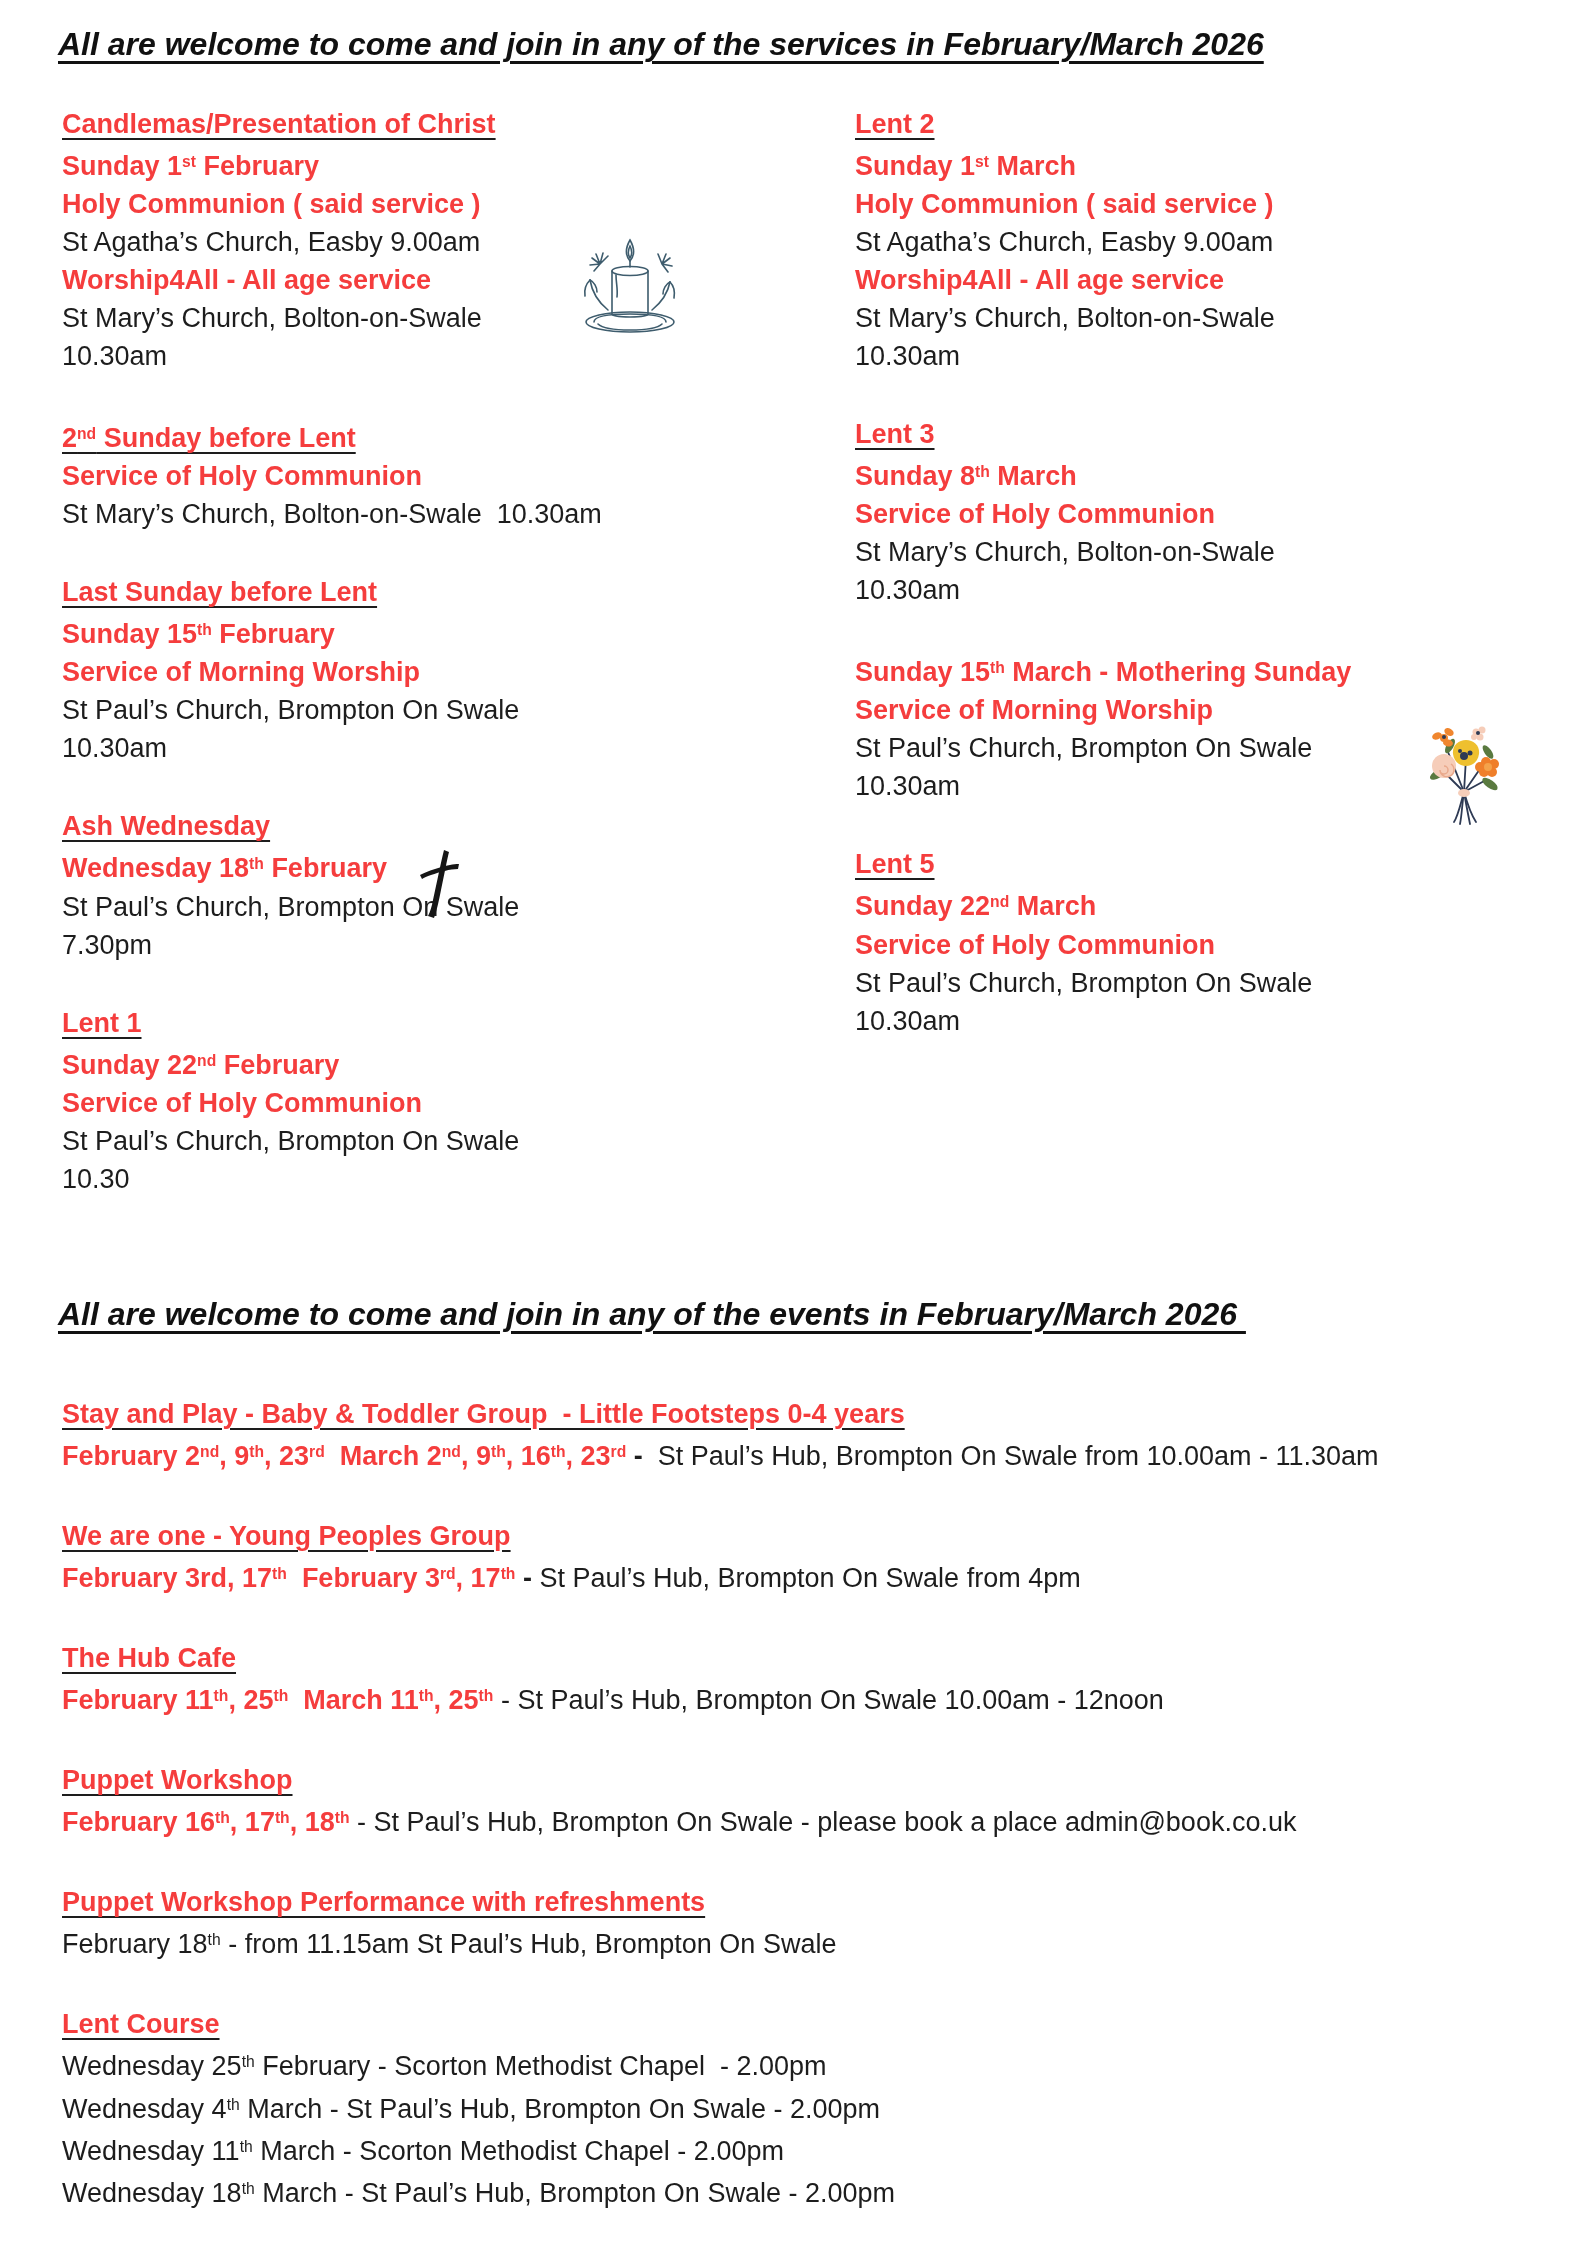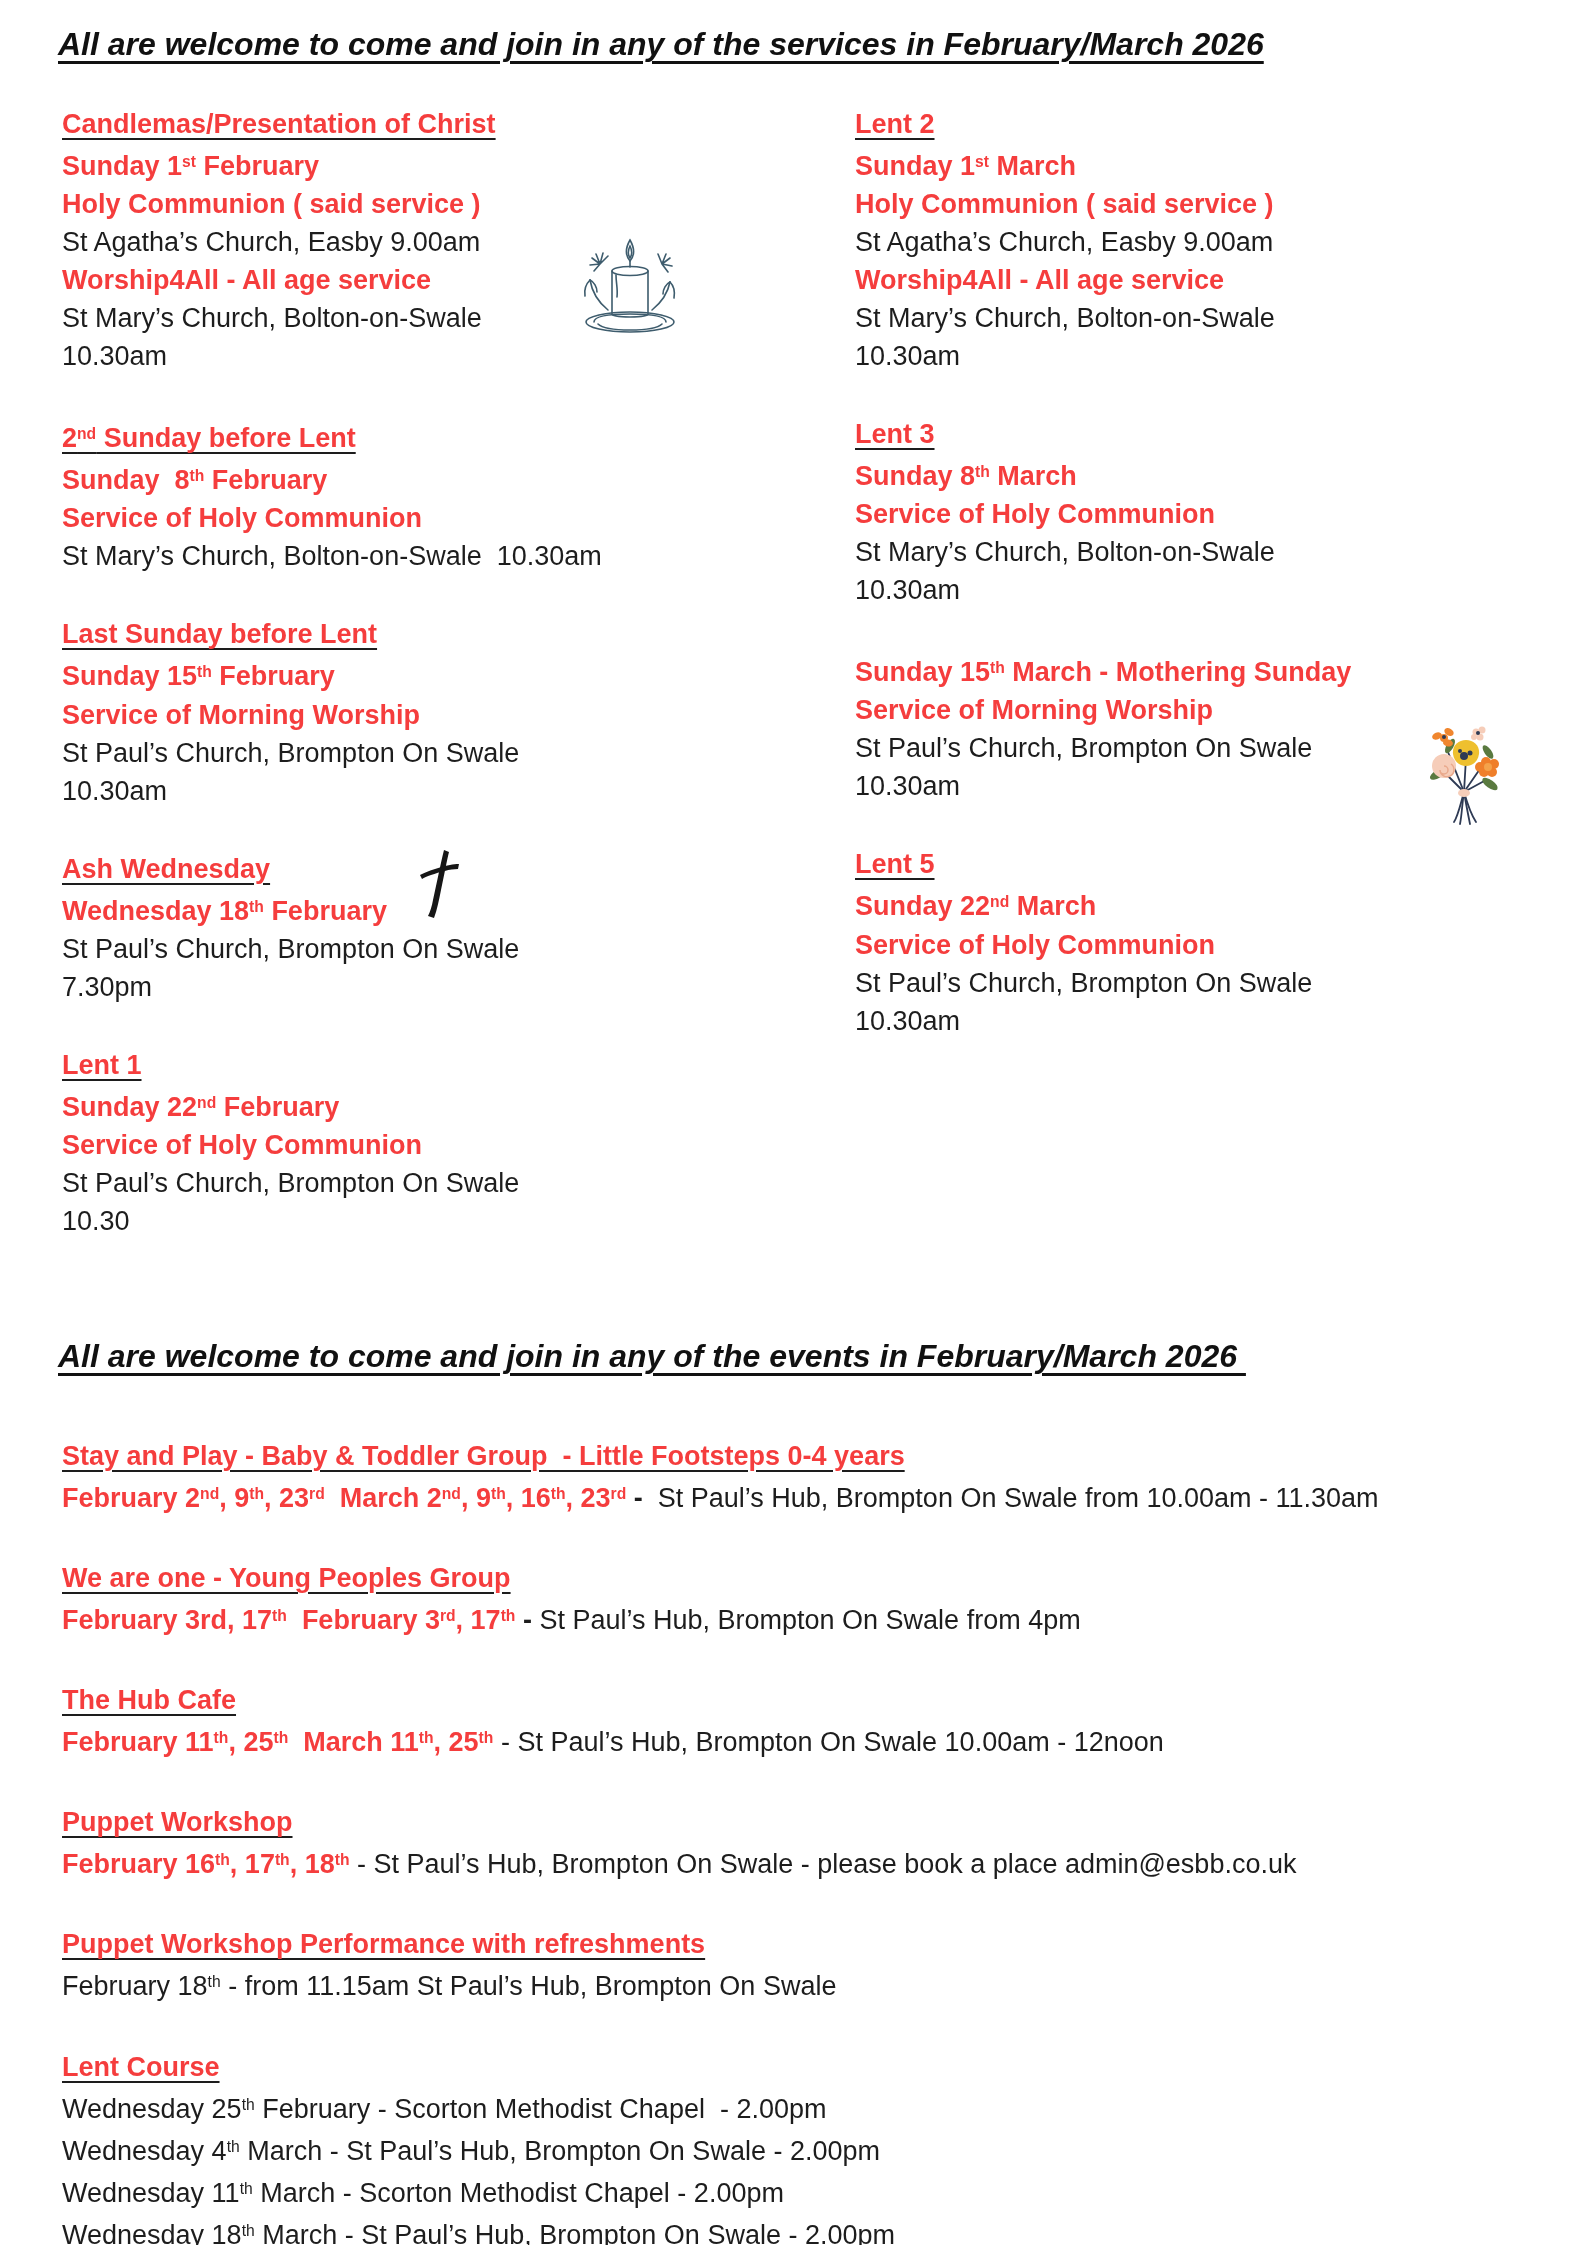--- a/index.html
+++ b/index.html
@@ -40,21 +40,20 @@
           <div class="line heading"><span class="red b">Candlemas/Presentation of Christ</span></div>
           <div class="line"><span class="red b">Sunday 1</span><span class="red b sup">st</span><span class="red b"> February</span></div>
           <div class="line"><span class="red b">Holy Communion ( said service )</span></div>
           <div class="line"><span class="ink">St Agatha’s Church, Easby 9.00am</span></div>
           <div class="line"><span class="red b">Worship4All - All age service</span></div>
           <div class="line"><span class="ink">St Mary’s Church, Bolton-on-Swale</span></div>
           <div class="line"><span class="ink">10.30am</span></div>
         </div>
         <div class="service-block">
           <div class="line heading"><span class="red b">2</span><span class="red b sup">nd</span><span class="red b"> Sunday before Lent</span></div>
-          <div class="line"><span class="red b">Sunday  8</span><span class="red b sup">th</span><span class="red b"> February</span></div>
           <div class="line"><span class="red b">Service of Holy Communion</span></div>
           <div class="line"><span class="ink">St Mary’s Church, Bolton-on-Swale  10.30am</span></div>
         </div>
         <div class="service-block">
           <div class="line heading"><span class="red b">Last Sunday before Lent</span></div>
           <div class="line"><span class="red b">Sunday 15</span><span class="red b sup">th</span><span class="red b"> February</span></div>
           <div class="line"><span class="red b">Service of Morning Worship</span></div>
           <div class="line"><span class="ink">St Paul’s Church, Brompton On Swale</span></div>
           <div class="line"><span class="ink">10.30am</span></div>
         </div>
@@ -115,21 +114,21 @@
       <div class="event-block">
         <div class="line heading"><span class="red b">We are one - Young Peoples Group</span></div>
         <div class="line"><span class="red b">February 3rd, 17</span><span class="red b sup">th</span><span class="red b">  February 3</span><span class="red b sup">rd</span><span class="red b">, 17</span><span class="red b sup">th</span><span class="ink b"> - </span><span class="ink">St Paul’s Hub, Brompton On Swale from 4pm</span></div>
       </div>
       <div class="event-block">
         <div class="line heading"><span class="red b">The Hub Cafe</span></div>
         <div class="line"><span class="red b">February 11</span><span class="red b sup">th</span><span class="red b">, 25</span><span class="red b sup">th</span><span class="red b">  March 11</span><span class="red b sup">th</span><span class="red b">, 25</span><span class="red b sup">th</span><span class="ink"> - St Paul’s Hub, Brompton On Swale 10.00am - 12noon</span></div>
       </div>
       <div class="event-block">
         <div class="line heading"><span class="red b">Puppet Workshop</span></div>
-        <div class="line"><span class="red b">February 16</span><span class="red b sup">th</span><span class="red b">, 17</span><span class="red b sup">th</span><span class="red b">, 18</span><span class="red b sup">th</span><span class="ink"> - St Paul’s Hub, Brompton On Swale - please book a place admin@esbb.co.uk</span></div>
+        <div class="line"><span class="red b">February 16</span><span class="red b sup">th</span><span class="red b">, 17</span><span class="red b sup">th</span><span class="red b">, 18</span><span class="red b sup">th</span><span class="ink"> - St Paul’s Hub, Brompton On Swale - please book a place admin@book.co.uk</span></div>
       </div>
       <div class="event-block">
         <div class="line heading"><span class="red b">Puppet Workshop Performance with refreshments</span></div>
         <div class="line"><span class="ink">February 18</span><span class="ink sup">th</span><span class="ink"> - from 11.15am St Paul’s Hub, Brompton On Swale</span></div>
       </div>
       <div class="event-block">
         <div class="line heading"><span class="red b">Lent Course</span></div>
         <div class="line"><span class="ink">Wednesday 25</span><span class="ink sup">th</span><span class="ink"> February - Scorton Methodist Chapel  - 2.00pm</span></div>
         <div class="line"><span class="ink">Wednesday 4</span><span class="ink sup">th</span><span class="ink"> March - St Paul’s Hub, Brompton On Swale - 2.00pm</span></div>
         <div class="line"><span class="ink">Wednesday 11</span><span class="ink sup">th</span><span class="ink"> March - Scorton Methodist Chapel - 2.00pm</span></div>

